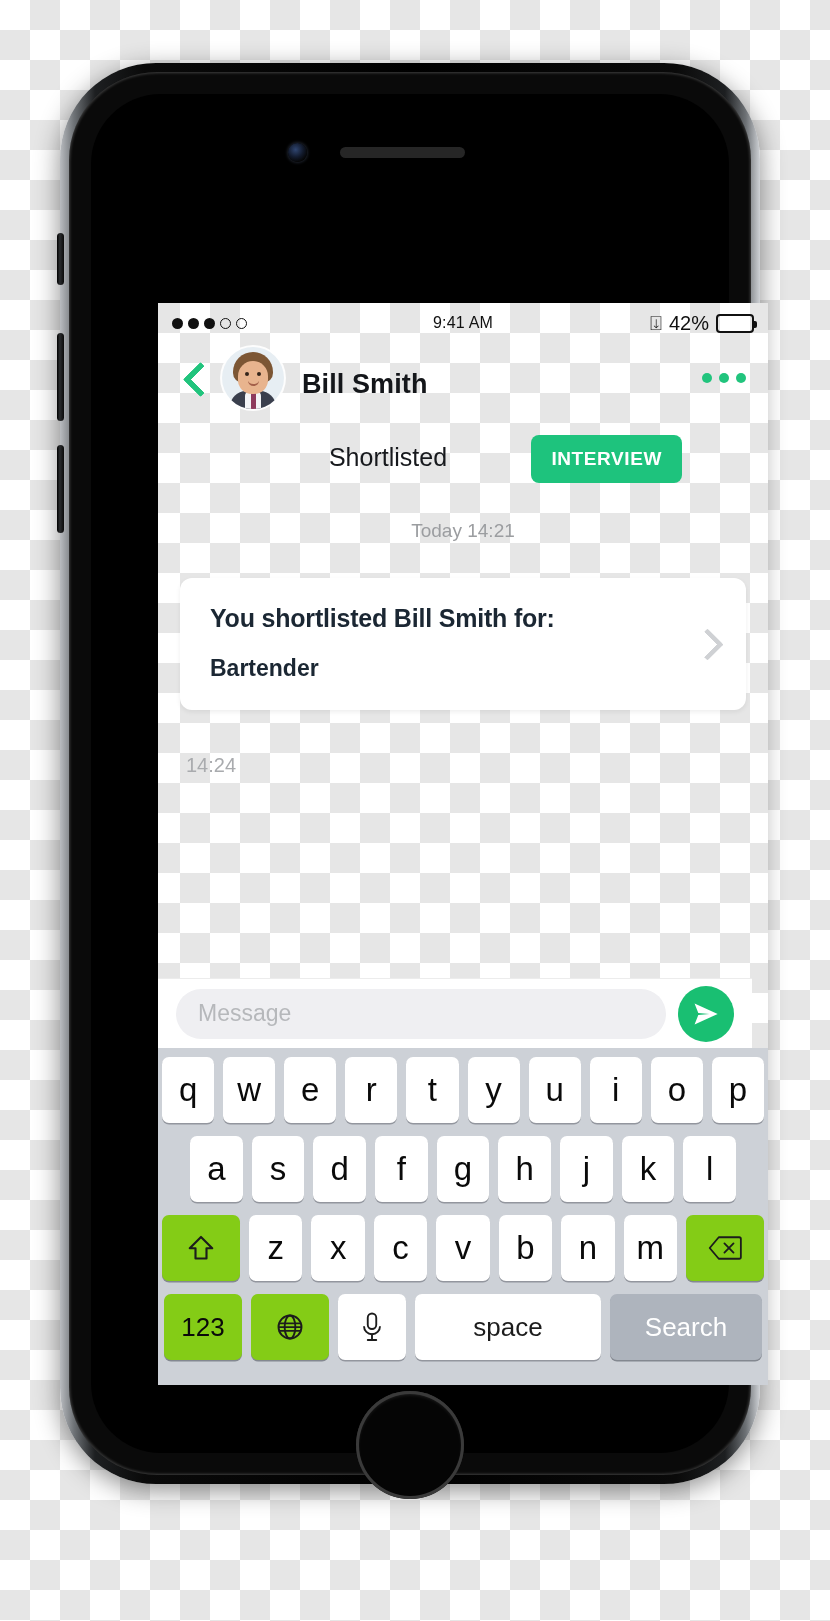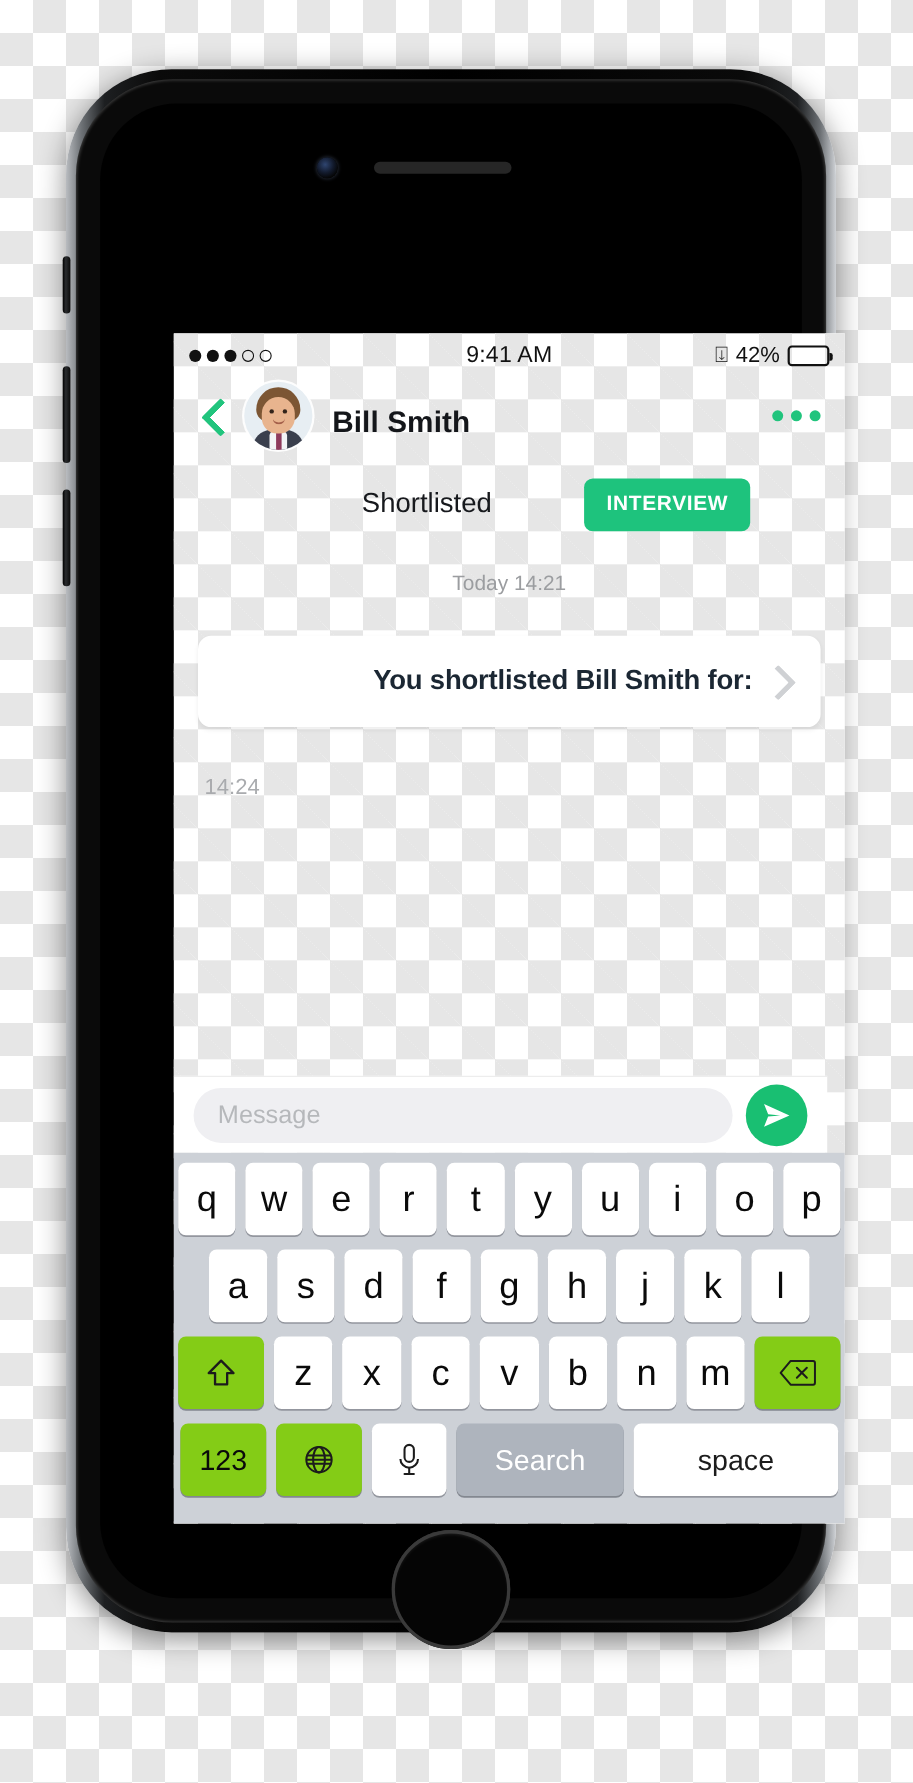--- a/index.html
+++ b/index.html
@@ -73,21 +73,21 @@
   
   #statusbar{
     height:40px; display:flex; align-items:center; padding:0 14px;
     font-size:20px; color:#111; position:relative;
   }
   #signal{ display:flex; gap:5px; align-items:center; }
   .sdot{ width:11px; height:11px; border-radius:50%; background:#111; }
   .sdot.hollow{ background:transparent; border:1.6px solid #111; }
   #clock{
     position:absolute; left:0; right:0; text-align:center;
-    font-size:21px; font-weight:400; letter-spacing:.2px;
+    font-size:16px; font-weight:400; letter-spacing:.2px;
   }
   #status-right{ margin-left:auto; display:flex; align-items:center; gap:7px; }
   #bt-icon{ font-size:20px; line-height:1; }
   #batt-pct{ font-size:20px; }
   #battery{
     width:38px; height:19px; border:2px solid #111; border-radius:4px;
     position:relative; padding:2px;
   }
   #battery:after{
     content:""; position:absolute; right:-5px; top:5px; width:3px; height:7px;
@@ -140,21 +140,21 @@
     font-family:"Liberation Sans",sans-serif; cursor:pointer;
   }
 
   
   #convo{ padding:0 20px; }
   #daystamp{ text-align:center; font-size:19px; color:#9b9da0; margin:21px 0 36px; }
 
   #job-card{
     background:#fff; border-radius:12px; padding:26px 26px 28px 30px;
     display:flex; align-items:center; box-shadow:0 2px 5px rgba(0,0,0,.07);
-    margin:0 2px 44px 2px; cursor:pointer;text-align:right;
+    margin:0 2px 44px 2px; cursor:pointer;
   }
   #job-card-text{ flex:1 1 auto; }
   #job-headline{ font-size:25px; font-weight:700; color:#1b2733; letter-spacing:-.2px; }
   #job-title{ font-size:23px; font-weight:700; color:#1b2733; margin-top:22px; }
   #job-rate{ font-size:21px; color:#b0b2b5; margin-top:6px; }
   #job-chevron{ flex:0 0 auto; width:26px; height:26px; position:relative; margin-left:10px; }
   #job-chevron:before{
     content:""; position:absolute; left:2px; top:3px; width:18px; height:18px;
     border-right:5px solid #cfd1d4; border-top:5px solid #cfd1d4;
     transform:rotate(45deg); border-radius:2px;
@@ -271,20 +271,21 @@
       </div>
       <button id="interview-btn" style="background: rgb(30, 195, 125);">INTERVIEW</button>
     </div>
 
     <div id="convo">
       <div id="daystamp">Today 14:21</div>
 
       <div id="job-card">
         <div id="job-card-text">
           <div id="job-headline">You shortlisted Bill Smith for:</div>
+          <div id="job-title">Bartender</div>
         </div>
         <div id="job-chevron"></div>
       </div>
 
       <div id="msg-time">14:24</div>
     </div>
 
     <div id="composer">
       <input id="msg-input" type="text" placeholder="Message" style="">
       <button id="send-btn">
@@ -349,19 +350,19 @@
             <path d="M3 9 H21 M3 15 H21 M2.8 12 H21.2" stroke="#1c1c1c" stroke-width="1.4"></path>
           </svg>
         </div>
         <div class="key mic">
           <svg width="24" height="30" viewBox="0 0 18 24">
             <rect x="5.6" y="1.2" width="6.8" height="12.4" rx="3.4" fill="none" stroke="#1c1c1c" stroke-width="1.5"></rect>
             <path d="M2.6 11.4 A6.4 6.4 0 0 0 15.4 11.4" fill="none" stroke="#1c1c1c" stroke-width="1.5"></path>
             <path d="M9 17.8 V22.2 M5.6 22.4 H12.4" stroke="#1c1c1c" stroke-width="1.5" stroke-linecap="round"></path>
           </svg>
         </div>
+        <div class="key space">space</div>
         <div class="key search">Search</div>
-        <div class="key space">space</div>
       </div>
     </div>
 
   </div>
 </div>
 
 </body></html>

